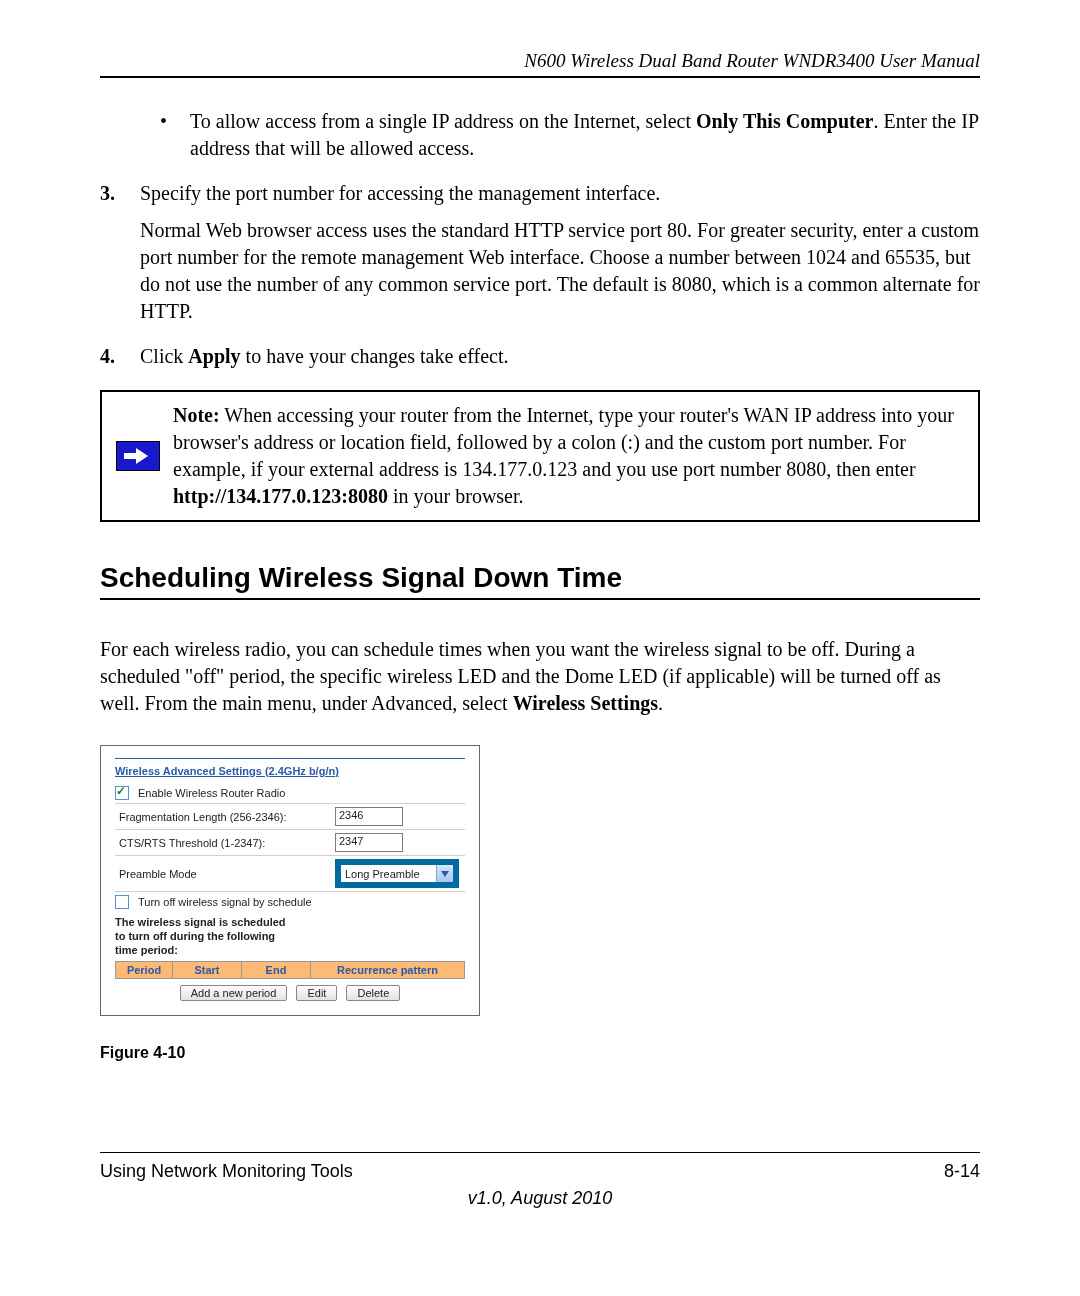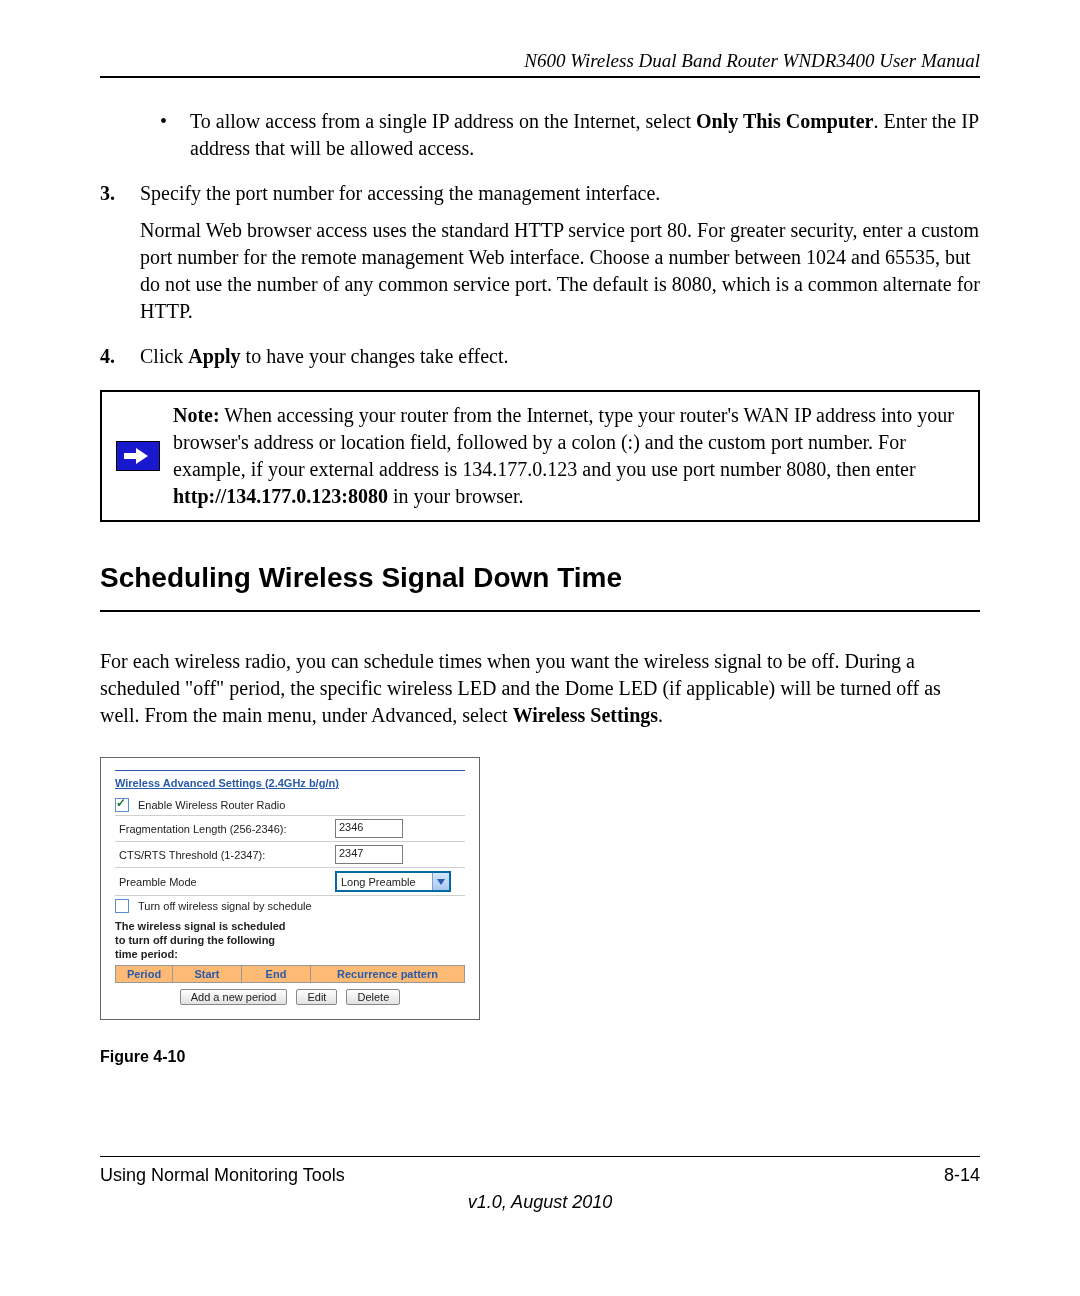--- a/index.html
+++ b/index.html
@@ -103,21 +103,21 @@
   .note-text-cell {
     padding: 10px 12px 10px 4px;
     line-height: 1.35;
     font-size: 20px;
   }
   .section-heading {
     font-family: Arial, Helvetica, sans-serif;
     font-weight: bold;
     font-size: 28px;
     border-bottom: 2px solid #000;
-    padding-bottom: 16px;
+    padding-bottom: 4px;
     margin-top: 30px;
     margin-bottom: 36px;
   }
   .body-para {
     line-height: 1.35;
     margin-bottom: 28px;
   }
 
   
   .shot-wrap {
@@ -172,21 +172,21 @@
     border: 1px solid #7a7a7a;
     padding: 1px 3px;
     width: 60px;
     height: 15px;
     font-size: 11px;
     background: #fff;
     display: inline-block;
     box-sizing: content-box;
   }
   .selbox {
-    border: 2px solid #0369a1;
+    border: 6px solid #0369a1;
     background: #fff;
     display: inline-flex;
     align-items: center;
     height: 17px;
     width: 112px;
   }
   .selbox .seltext {
     flex: 1;
     padding: 0 4px;
     font-size: 11px;
@@ -363,19 +363,19 @@
       <span class="winbtn">Add a new period</span>
       <span class="winbtn">Edit</span>
       <span class="winbtn">Delete</span>
     </div>
   </div>
 
   <div class="fig-caption">Figure 4-10</div>
 
   <div class="footer">
     <div class="footer-row">
-      <span>Using Normal Monitoring Tools</span>
+      <span>Using Network Monitoring Tools</span>
       <span>8-14</span>
     </div>
     <div class="footer-ver">v1.0, August 2010</div>
   </div>
 
 </div>
 
 </body></html>

